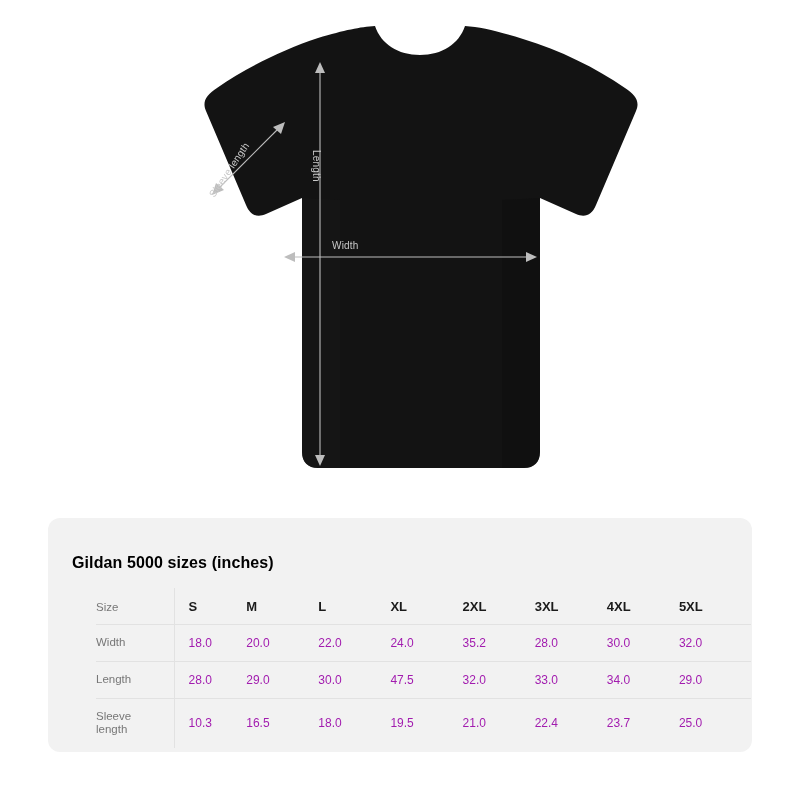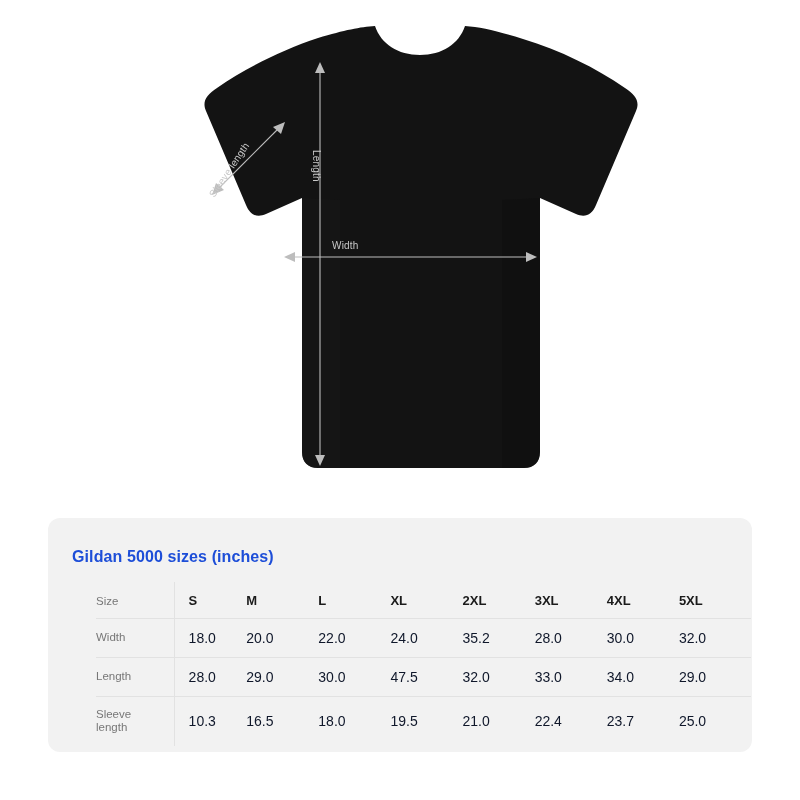--- a/index.html
+++ b/index.html
@@ -70,43 +70,43 @@
     top: 518px;
     width: 704px;
     height: 234px;
     background: #f2f2f2;
     border-radius: 12px;
     box-sizing: border-box;
     padding: 26px 24px 0 24px;
   }
 
   #chart-title {
-    color: #1d4ed8;
+    color: #000000;
     font-size: 16px;
     font-weight: bold;
-    margin: 4px 0 16px 0;
+    margin: 10px 0 16px 0;
     padding-left: 0px;
     letter-spacing: 0.1px;
   }
 
   table#size-table {
     border-collapse: collapse;
     width: 655px;
     table-layout: fixed;
     margin-left: 24px;
   }
 
   table#size-table col.rowhead { width: 78px; }
   table#size-table col.sizecol { width: 72px; }
 
   table#size-table th,
   table#size-table td {
     text-align: left;
-    font-size: 14px;
-    color: #0f172a;
+    font-size: 12px;
+    color: #a21caf;
     padding: 11px 0 11px 0;
     font-weight: normal;
     vertical-align: middle;
   }
 
   table#size-table thead th {
     color: #777777;
     font-size: 11.5px;
     padding-bottom: 10px;
   }

